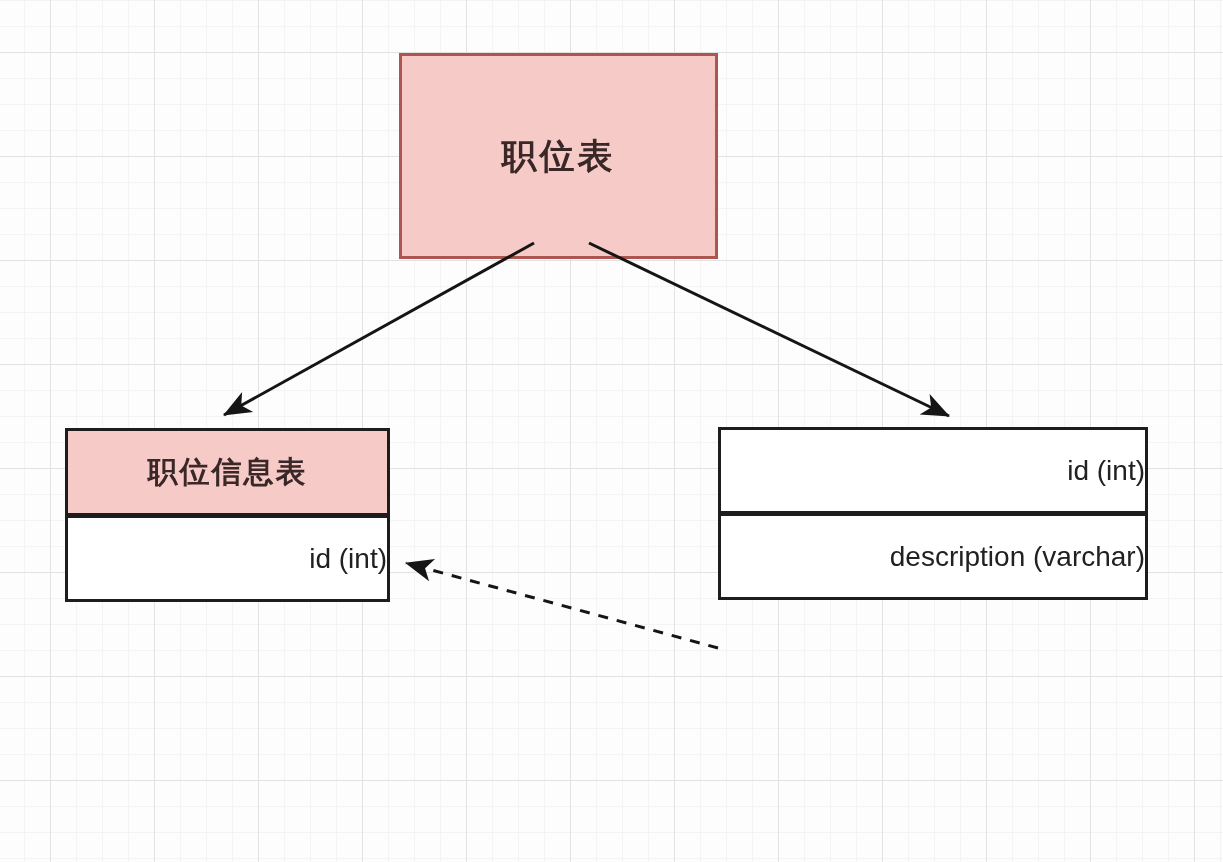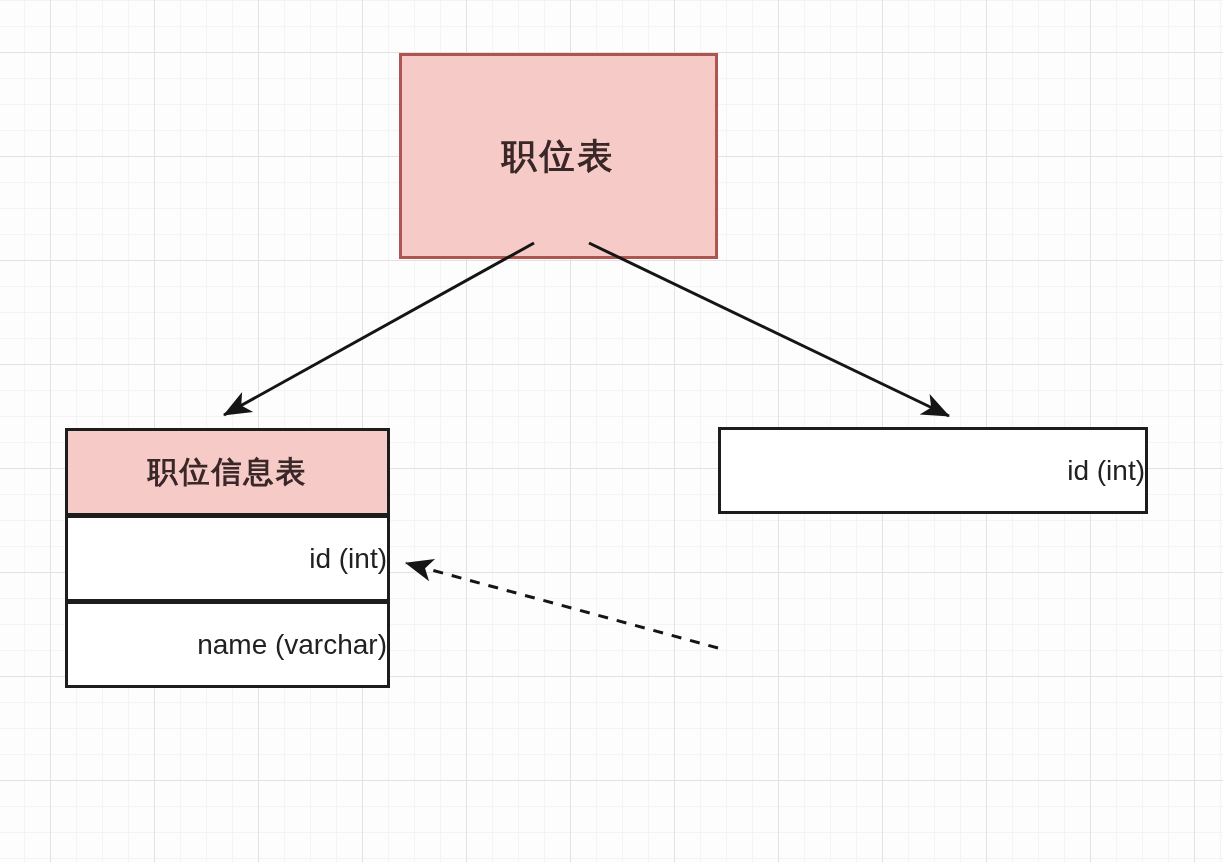--- a/index.html
+++ b/index.html
@@ -89,24 +89,24 @@
     <line x1="718" y1="648" x2="406" y2="563" stroke="#151515" stroke-width="3" stroke-dasharray="10 9" marker-end="url(#ah)"></line>
   </svg>
 
   <div class="db-table left">
     <div class="tbl-header">
       <span>职位信息表</span>
     </div>
     <div class="tbl-row">
       <span>id (int)</span>
     </div>
-    <div class="tbl-row">
-      <span>name (varchar)</span>
-    </div>
   </div>
 
   <div class="db-table right">
     <div class="tbl-row">
       <span>id (int)</span>
     </div>
+    <div class="tbl-row">
+      <span>description (varchar)</span>
+    </div>
   </div>
 
 </div>
 
 </body></html>

